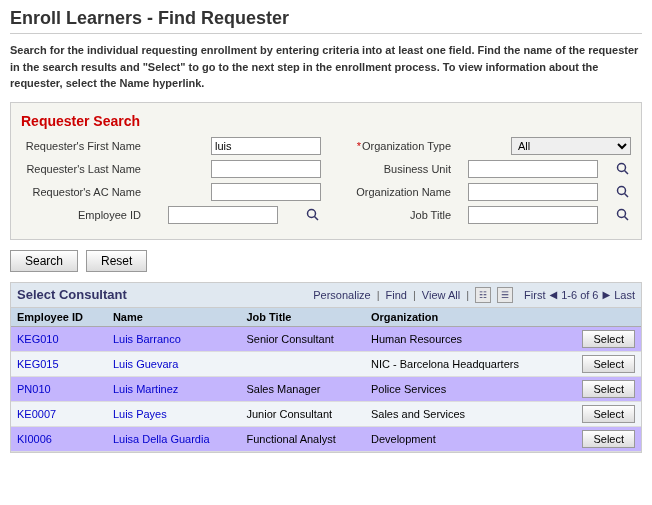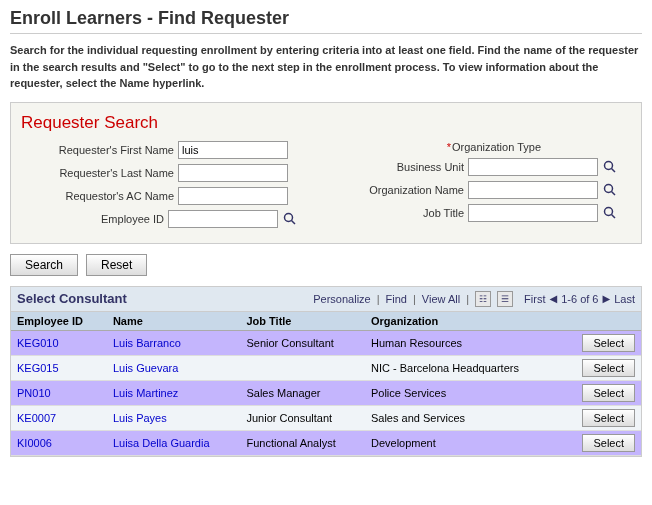--- a/index.html
+++ b/index.html
@@ -1,23 +1,23 @@
 <!DOCTYPE html>
 <html><head>
   <meta charset="utf-8">
   <style>
     * { box-sizing: border-box; margin: 0; padding: 0; }
     body { font-family: Arial, sans-serif; font-size: 12px; color: #000; background: #fff; width: 652px; }
     .page-container { padding: 8px 10px; }
     .page-title { font-size: 18px; font-weight: bold; color: #333; margin-bottom: 8px; border-bottom: 1px solid #ccc; padding-bottom: 4px; }
     .description { font-size: 11px; color: #333; margin-bottom: 10px; line-height: 1.5; font-weight: bold; }
     .search-panel { border: 1px solid #ccc; padding: 10px; background: #f5f5f0; }
-    .panel-title { color: #c00; font-size: 17px; font-weight: normal; margin-bottom: 8px; }
+    .panel-title { color: #c00; font-size: 14px; font-weight: bold; margin-bottom: 8px; }
     .form-grid { display: grid; grid-template-columns: 1fr 1fr; gap: 6px 10px; }
-    .form-row { display: flex; align-items: center; justify-content: center; gap: 4px; }
+    .form-row { display: flex; align-items: center; justify-content: space-between; gap: 4px; }
     .form-label { text-align: right; font-size: 11px; color: #333; min-width: 120px; white-space: nowrap; }
     .form-input { border: 1px solid #999; height: 18px; padding: 1px 3px; font-size: 11px; width: 110px; }
     .form-input-wide { width: 130px; }
     .lookup-icon { width: 16px; height: 16px; cursor: pointer; display: inline-flex; align-items: center; justify-content: center; }
     .lookup-icon svg { width: 14px; height: 14px; }
     .select-wrapper { display: flex; align-items: center; gap: 2px; }
     select.org-type { border: 1px solid #999; height: 18px; font-size: 11px; padding: 0 2px; width: 120px; }
     .required-star { color: #c00; }
     .button-row { display: flex; gap: 8px; margin: 10px 0; }
     .btn { border: 1px solid #999; background: linear-gradient(to bottom, #fff, #ddd); padding: 3px 14px; font-size: 12px; cursor: pointer; font-weight: normal; }
@@ -70,20 +70,27 @@
               <circle cx="5.5" cy="5.5" r="4" fill="none" stroke="#336" stroke-width="1.5"></circle>
               <line x1="8.5" y1="8.5" x2="12" y2="12" stroke="#336" stroke-width="1.5"></line>
             </svg>
           </span>
         </div>
       </div>
 
       <div>
         <div class="form-row" style="margin-bottom:5px;">
           <label class="form-label"><span class="required-star">*</span><span style="margin-left:1px;">Organization Type</span></label>
+          <div class="select-wrapper">
+            <select class="org-type">
+              <option value="All">All</option>
+              <option value="Internal">Internal</option>
+              <option value="External">External</option>
+            </select>
+          </div>
         </div>
         <div class="form-row" style="margin-bottom:5px;">
           <label class="form-label">Business Unit</label>
           <input class="form-input form-input-wide" type="text" value="" style="">
           <span class="lookup-icon">
             <svg viewBox="0 0 14 14" xmlns="http://www.w3.org/2000/svg">
               <circle cx="5.5" cy="5.5" r="4" fill="none" stroke="#336" stroke-width="1.5"></circle>
               <line x1="8.5" y1="8.5" x2="12" y2="12" stroke="#336" stroke-width="1.5"></line>
             </svg>
           </span>

